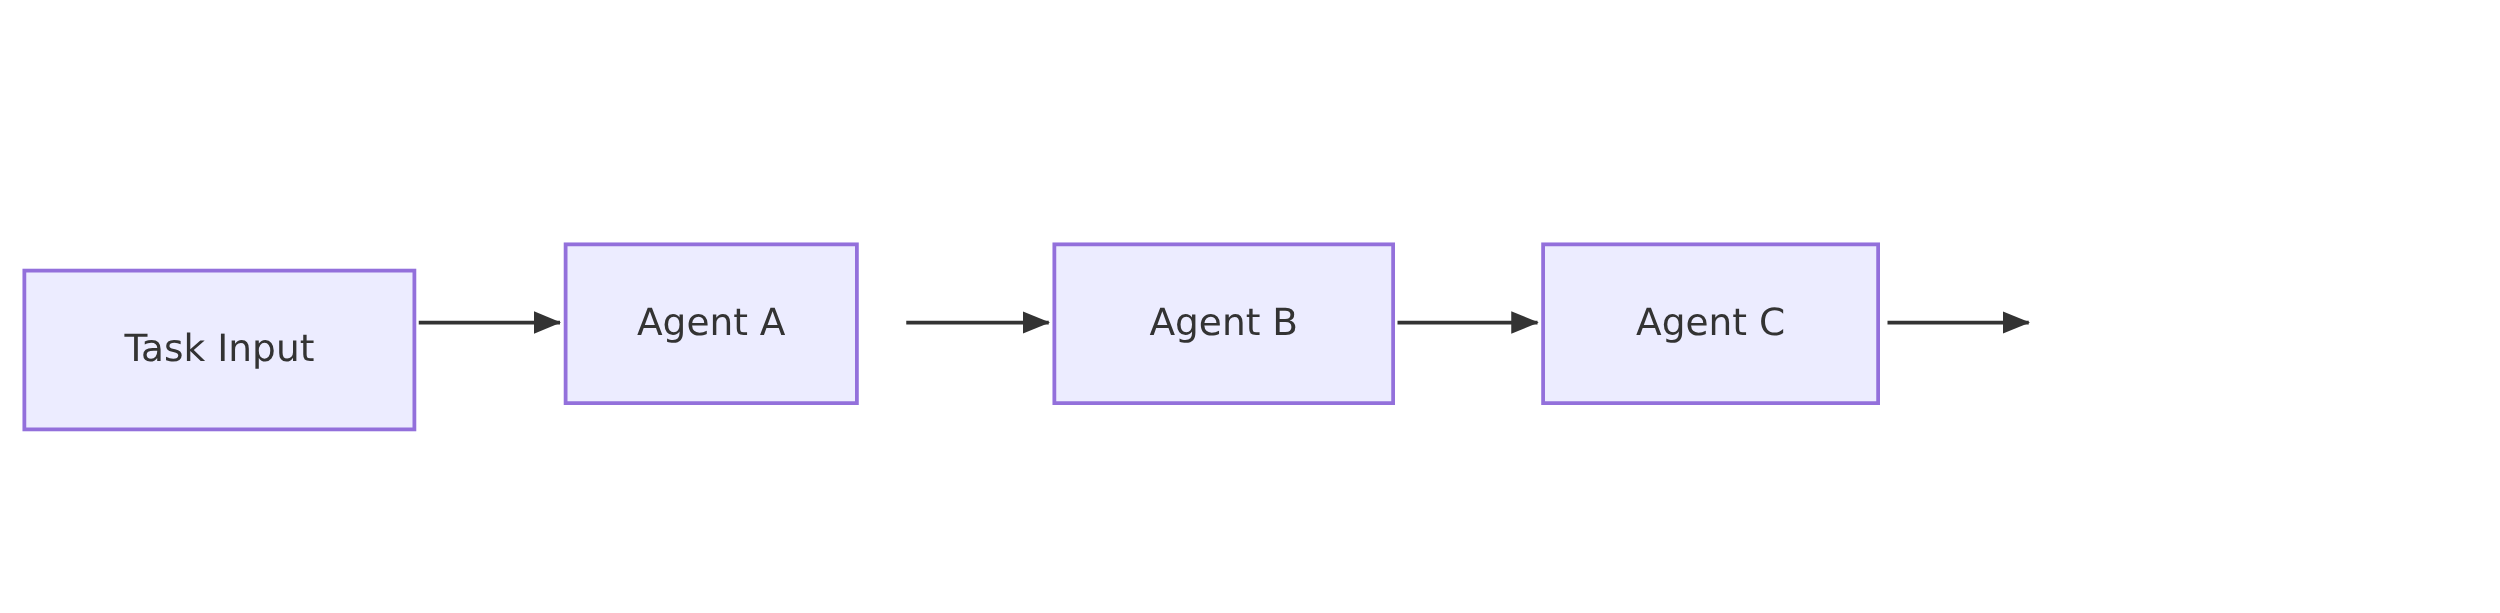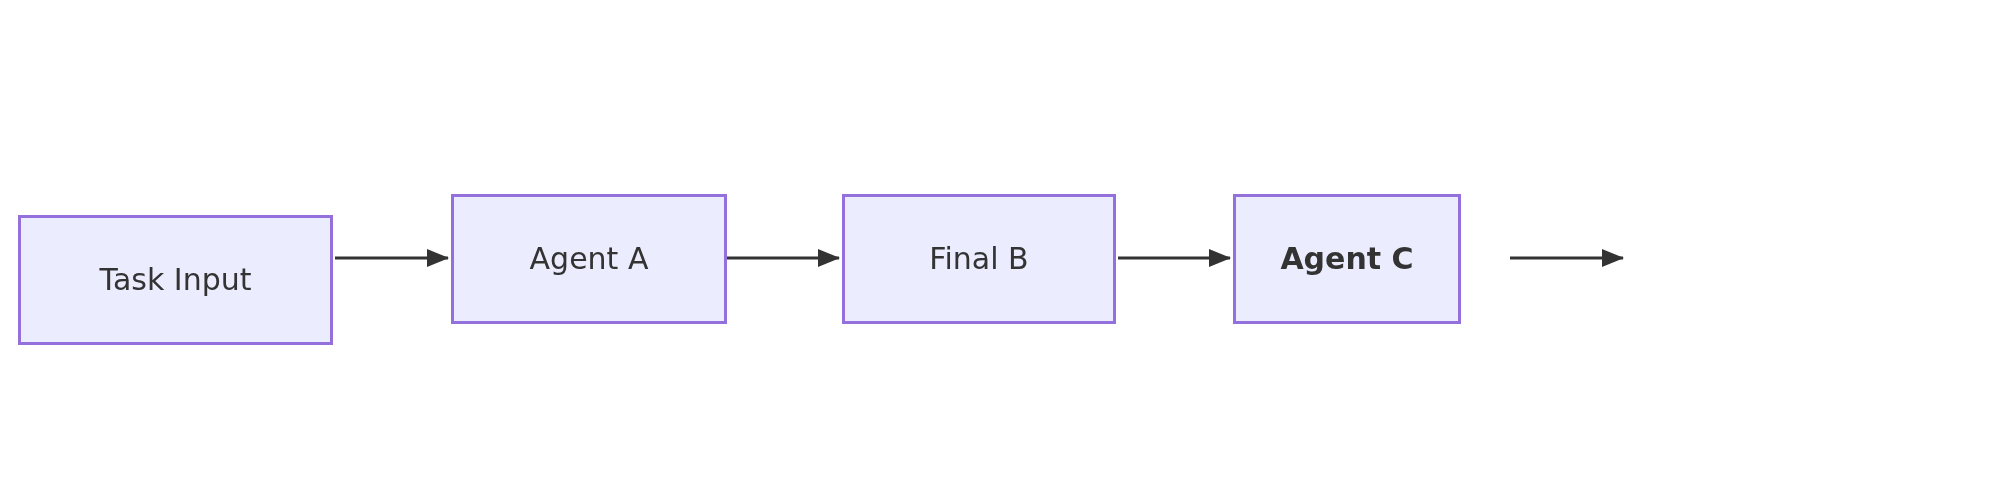--- a/index.html
+++ b/index.html
@@ -44,23 +44,23 @@
     align-items: center;
     justify-content: center;
   }
   .node-label {
     color: var(--node-text);
     font-size: 30px;
     line-height: 1;
     white-space: nowrap;
   }
   .node-task-input   { left: 18px;   top: 193px; width: 315px; margin-top: 22px; }
-  .node-agent-a      { left: 451px;  top: 194px; width: 276px; }
+  .node-agent-a      { left: 451px;  top: 194px; width: 236px; }
   .node-agent-b      { left: 842px;  top: 194px; width: 274px; }
-  .node-agent-c      { left: 1233px; top: 194px; width: 228px; font-weight: bold; }
+  .node-agent-c      { left: 1233px; top: 194px; width: 271px; }
   .node-final-output { left: 1626px; top: 194px; width: 357px; }
 </style>
 </head>
 <body>
 
 <div class="canvas">
 
   <svg class="edges-layer" width="2000" height="490" viewBox="0 0 2000 490" xmlns="http://www.w3.org/2000/svg">
     <defs>
       <marker id="arrowhead" markerUnits="userSpaceOnUse" markerWidth="22" markerHeight="18" refX="21" refY="9" orient="auto">
@@ -75,21 +75,21 @@
 
   <div class="node node-task-input">
     <span class="node-label">Task Input</span>
   </div>
 
   <div class="node node-agent-a">
     <span class="node-label">Agent A</span>
   </div>
 
   <div class="node node-agent-b">
-    <span class="node-label">Final B</span>
+    <span class="node-label">Agent B</span>
   </div>
 
   <div class="node node-agent-c">
     <span class="node-label">Agent C</span>
   </div>
 
 
 </div>
 
 </body></html>

